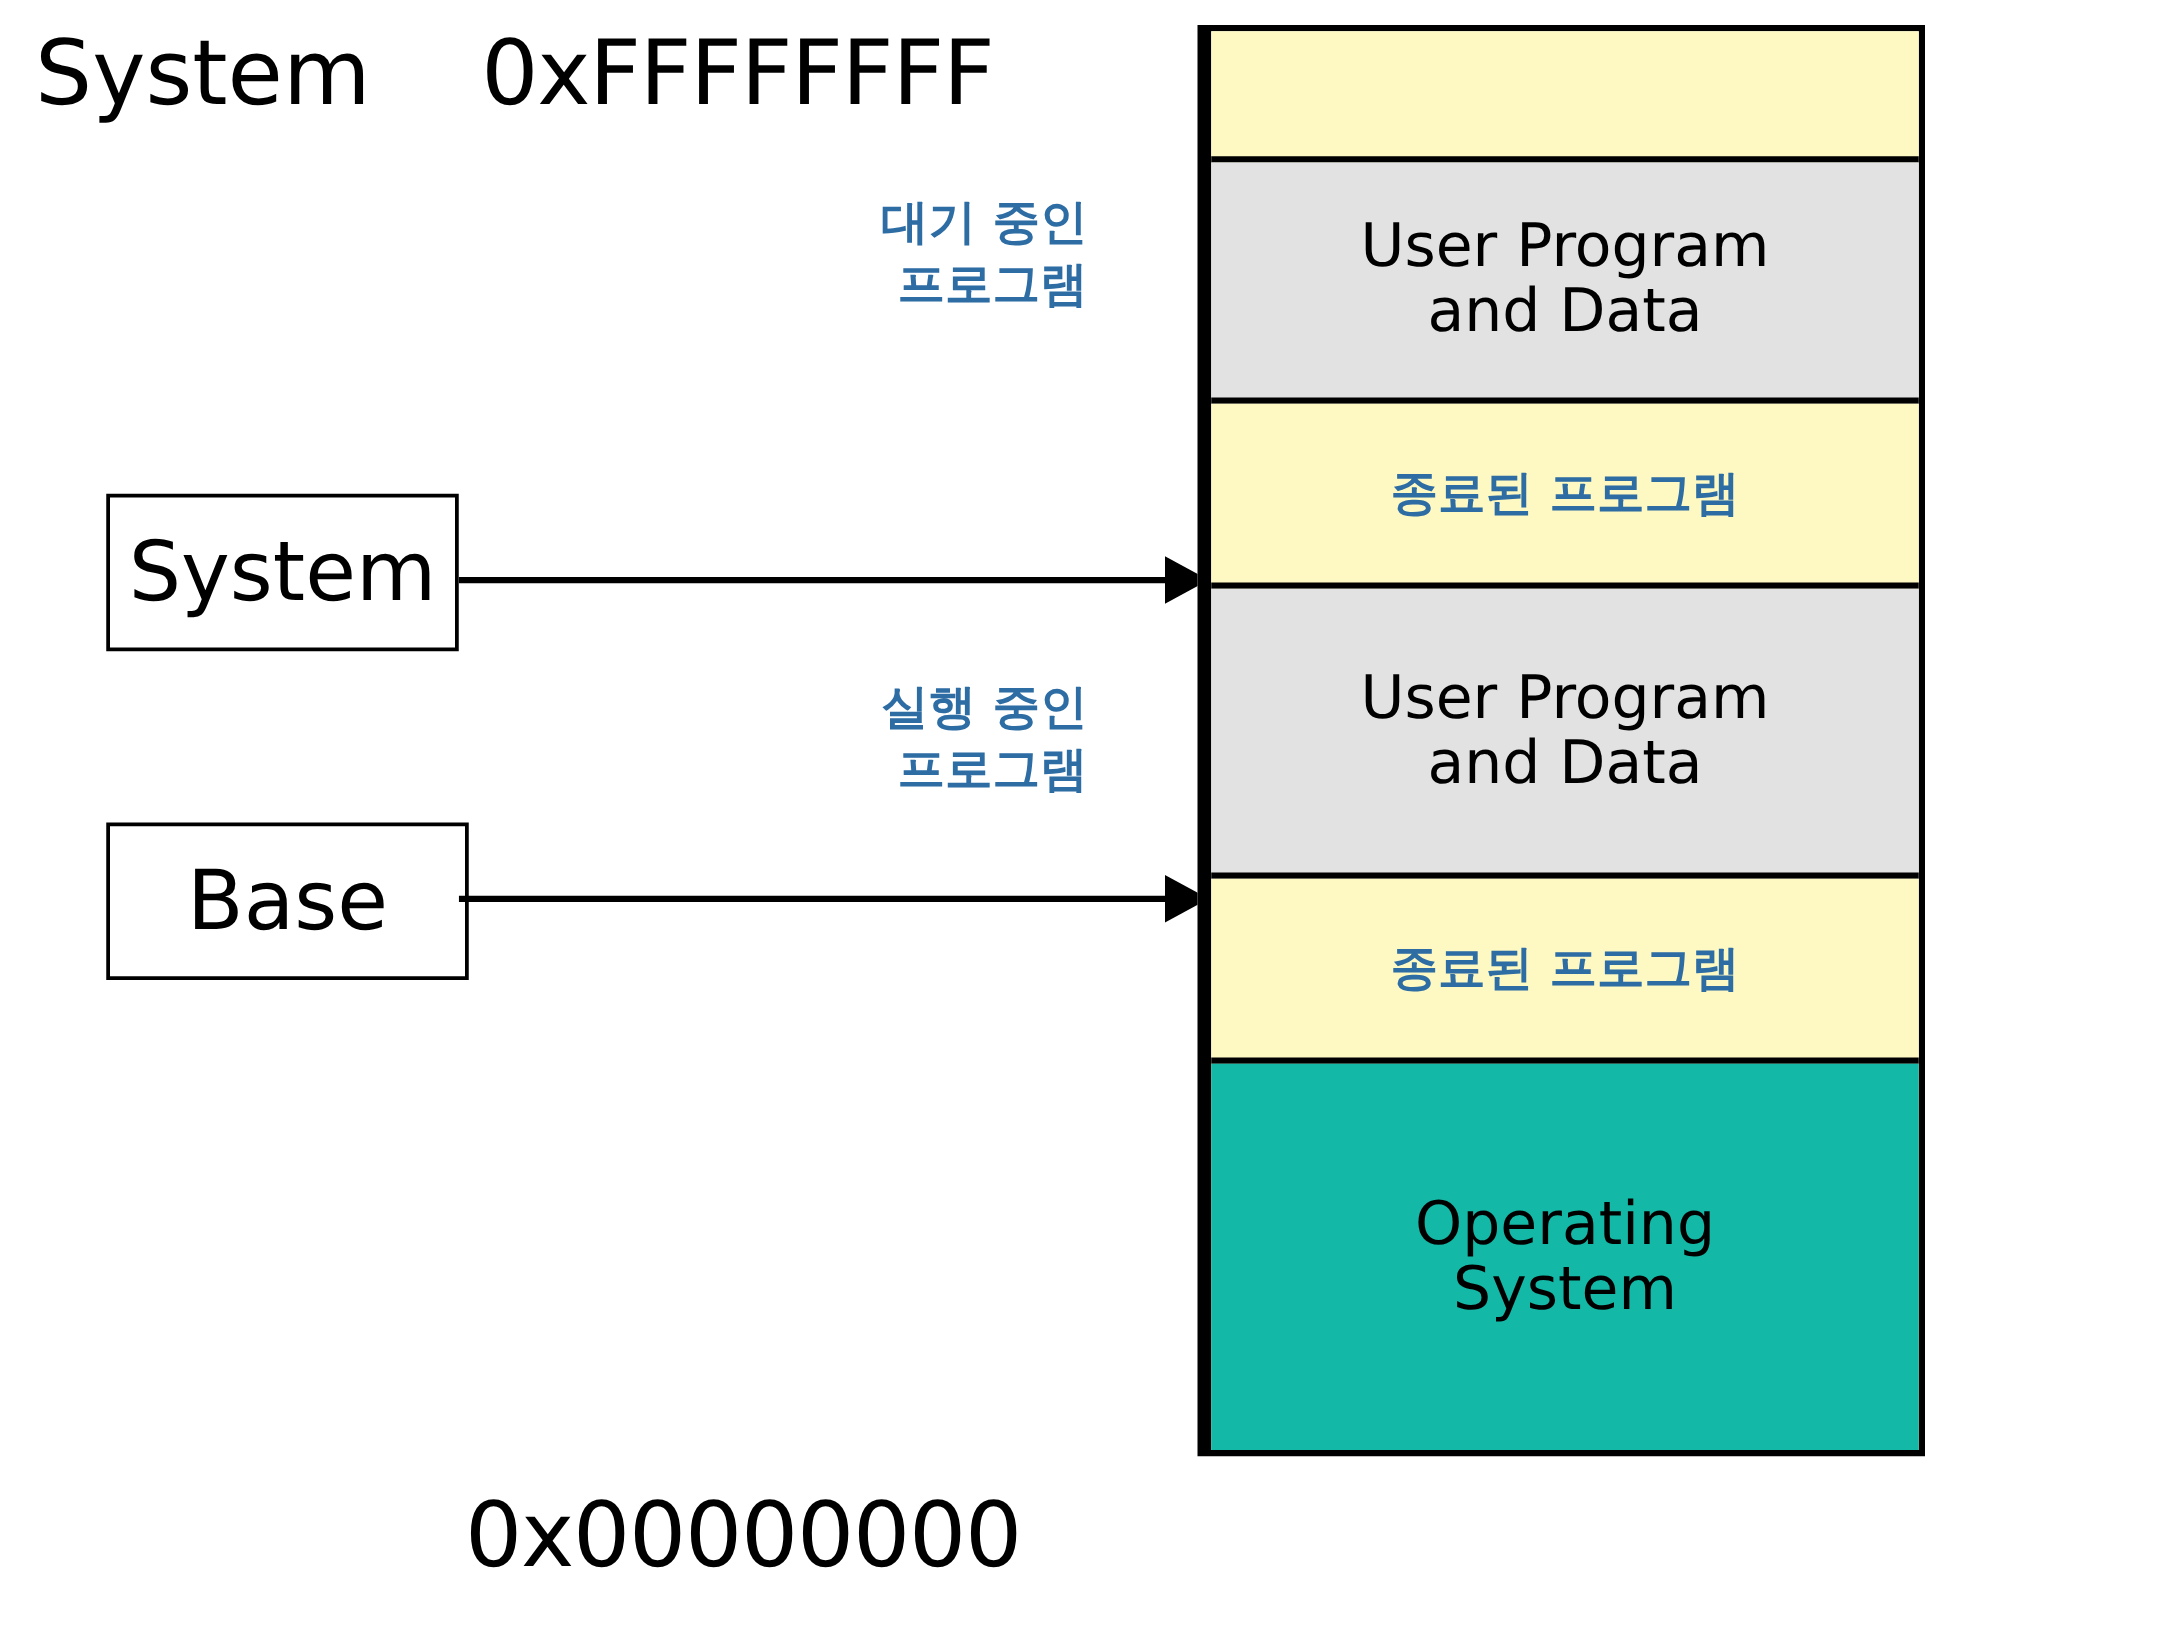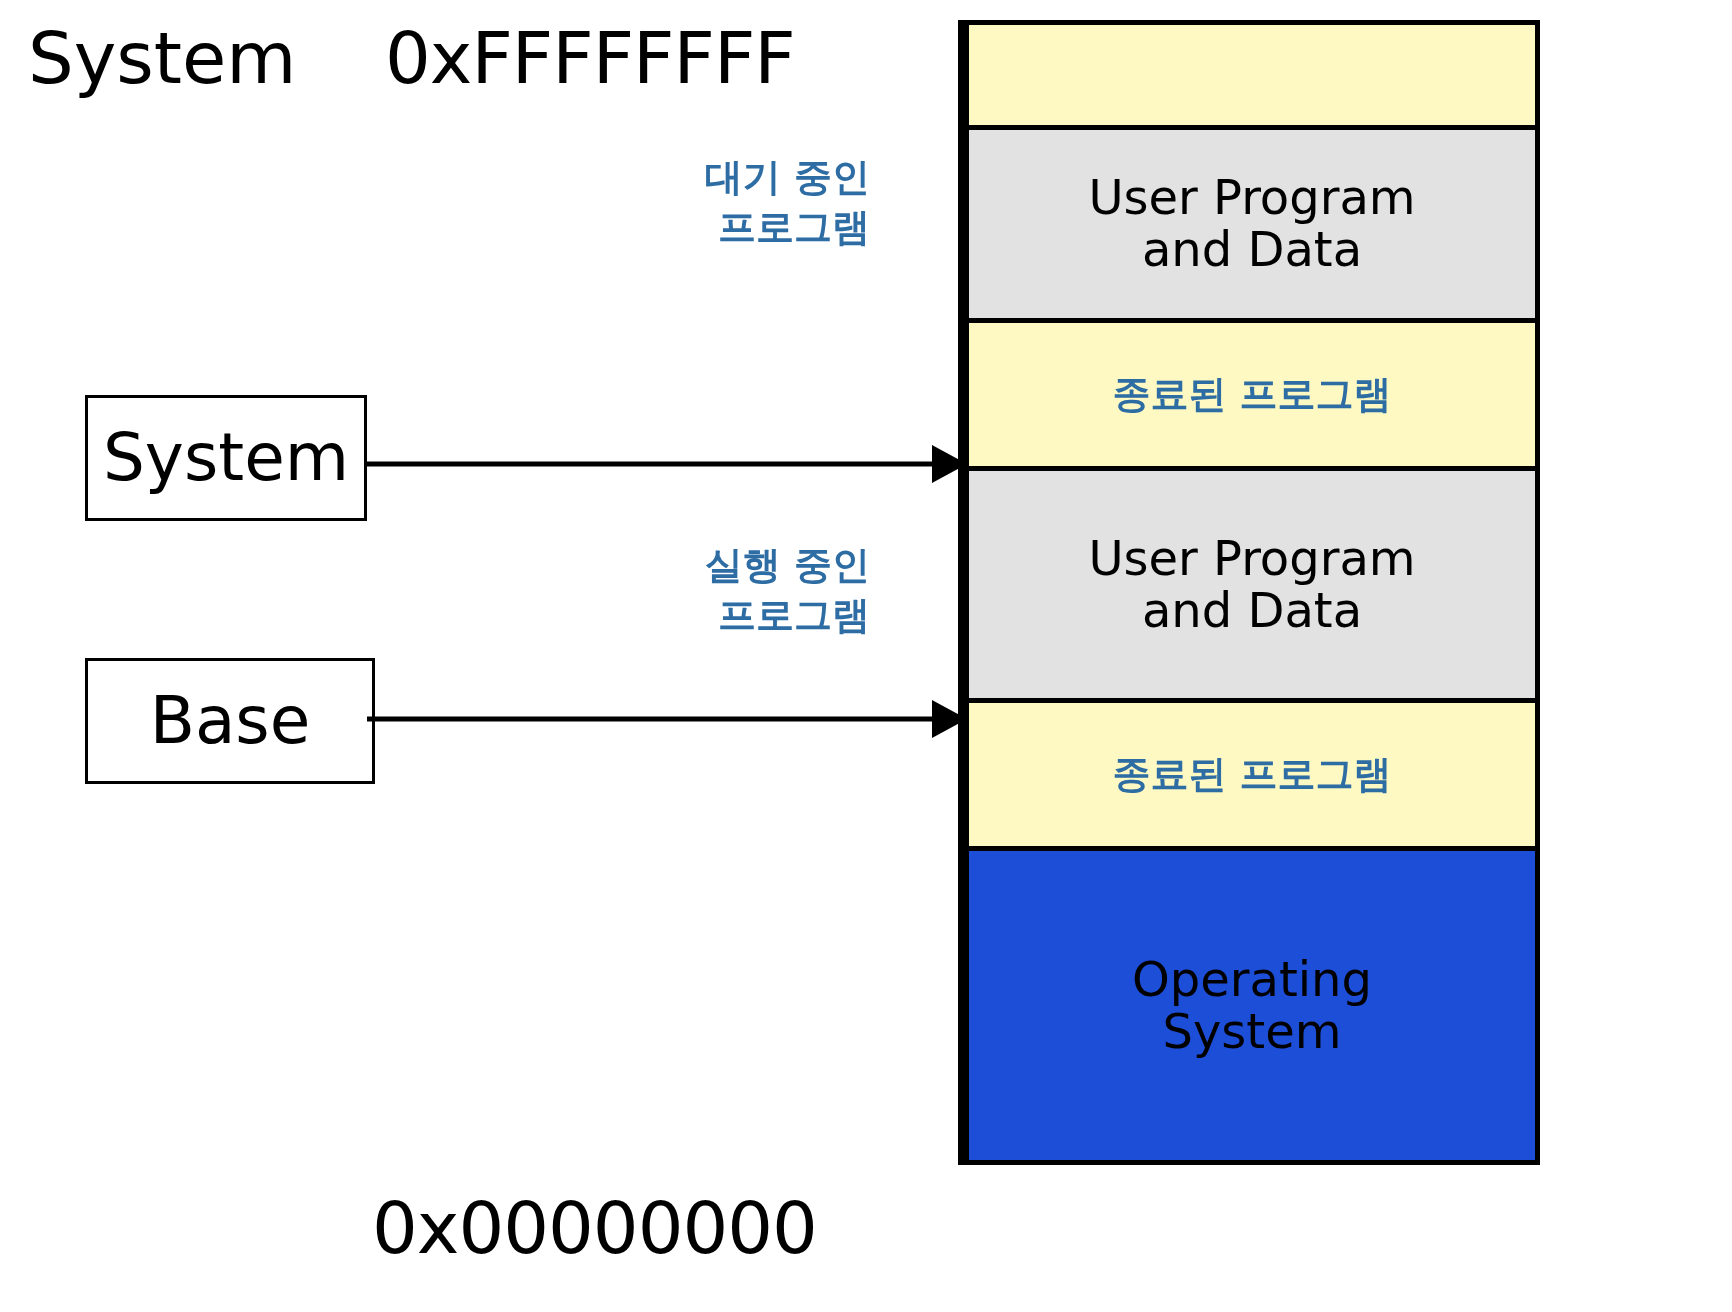--- a/index.html
+++ b/index.html
@@ -109,21 +109,21 @@
     display: flex;
     align-items: center;
     justify-content: center;
     text-align: center;
     border-bottom: 5px solid #000000;
     background: #ffffff;
   }
   .mem-block:last-child { border-bottom: none; }
 
   .mem-block.shade-light { background: #e2e2e2; }
-  .mem-block.shade-dark  { background: #1d4ed8; }
+  .mem-block.shade-dark  { background: #14b8a6; }
   .mem-block.shade-none  { background: #fef9c3; }
 
   .mem-title {
     font-family: "DejaVu Sans", sans-serif;
     font-size: 48px;
     font-weight: 500;
     color: #000000;
     line-height: 1.08;
     white-space: pre-line;
   }

